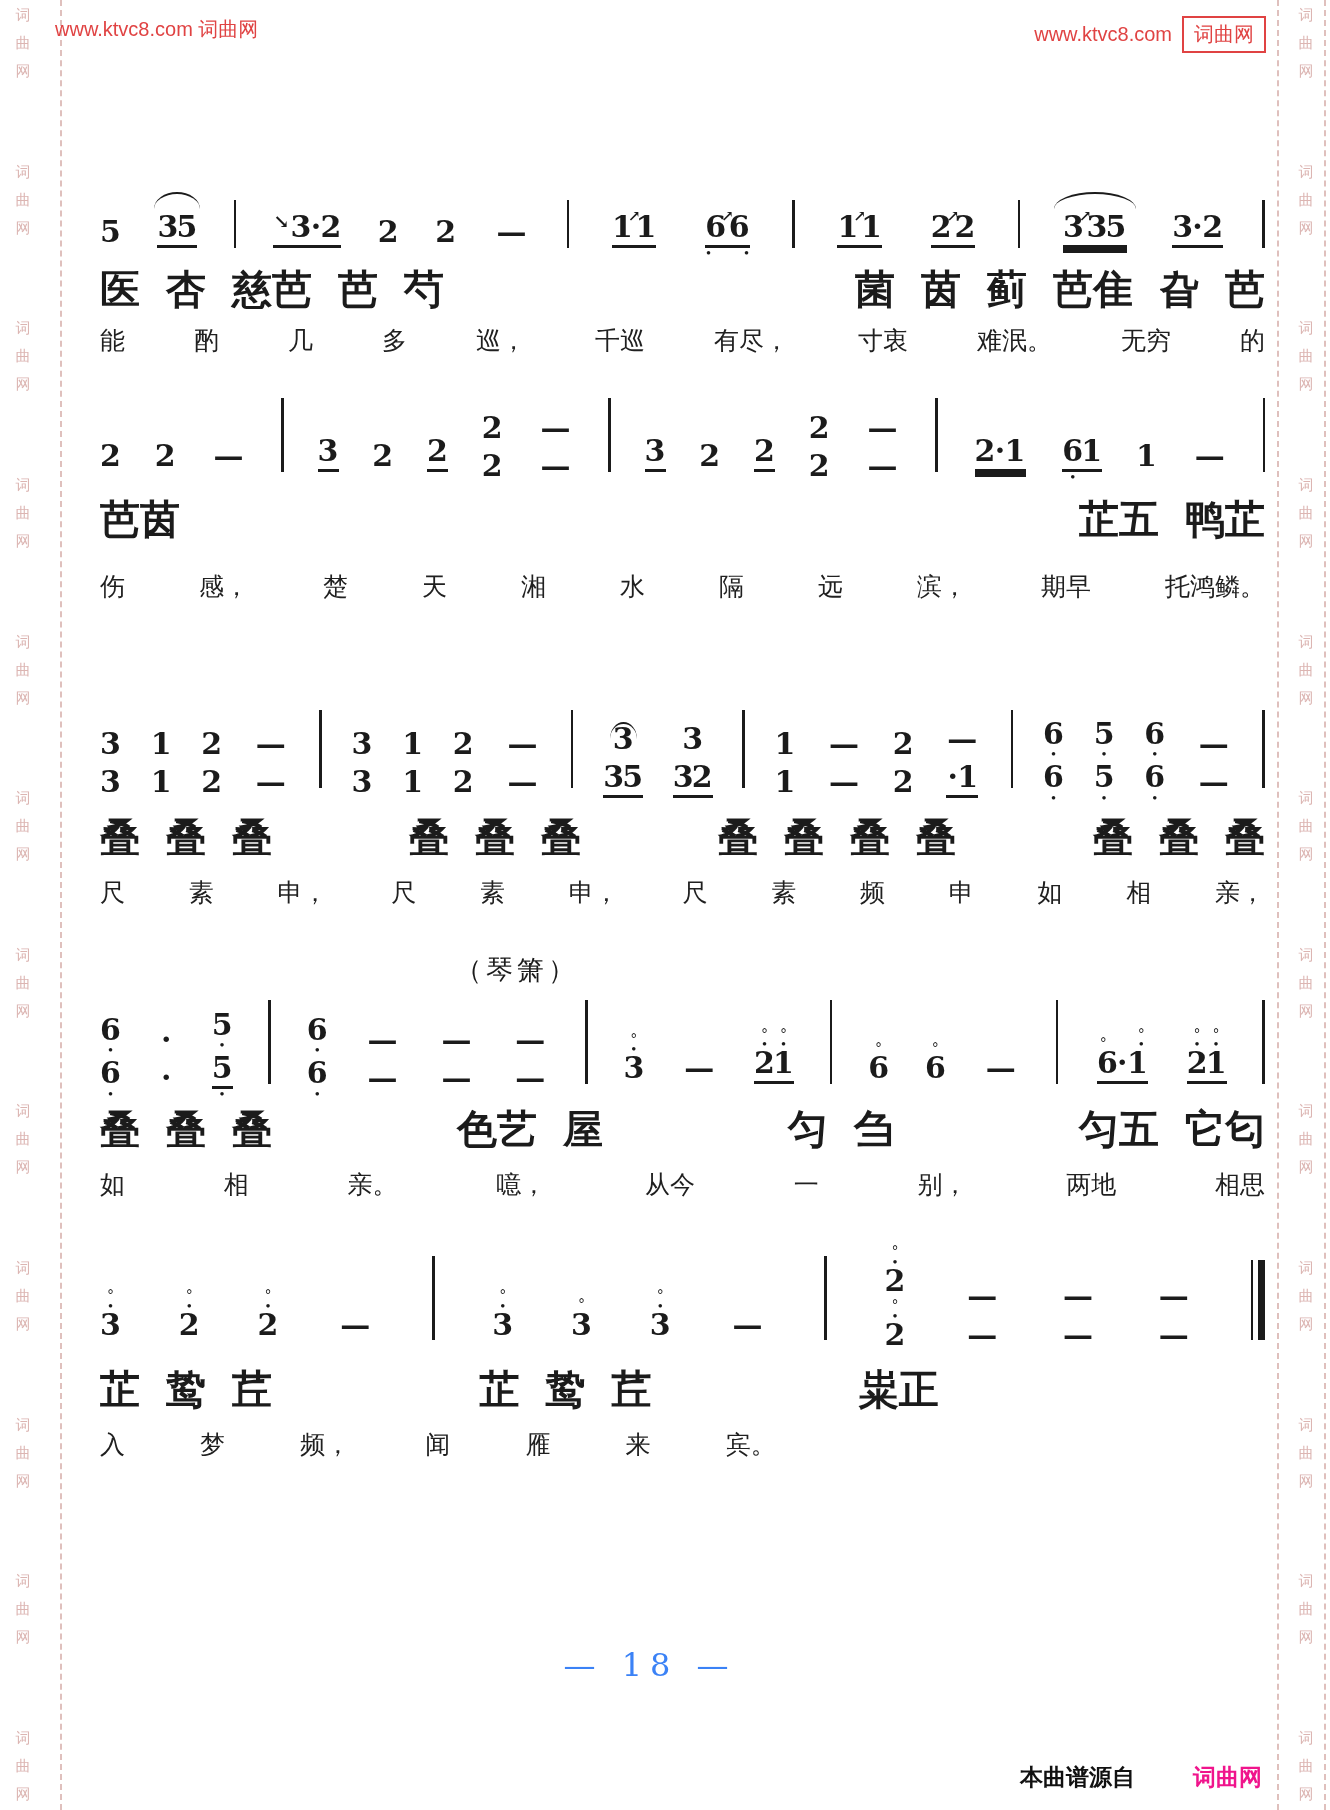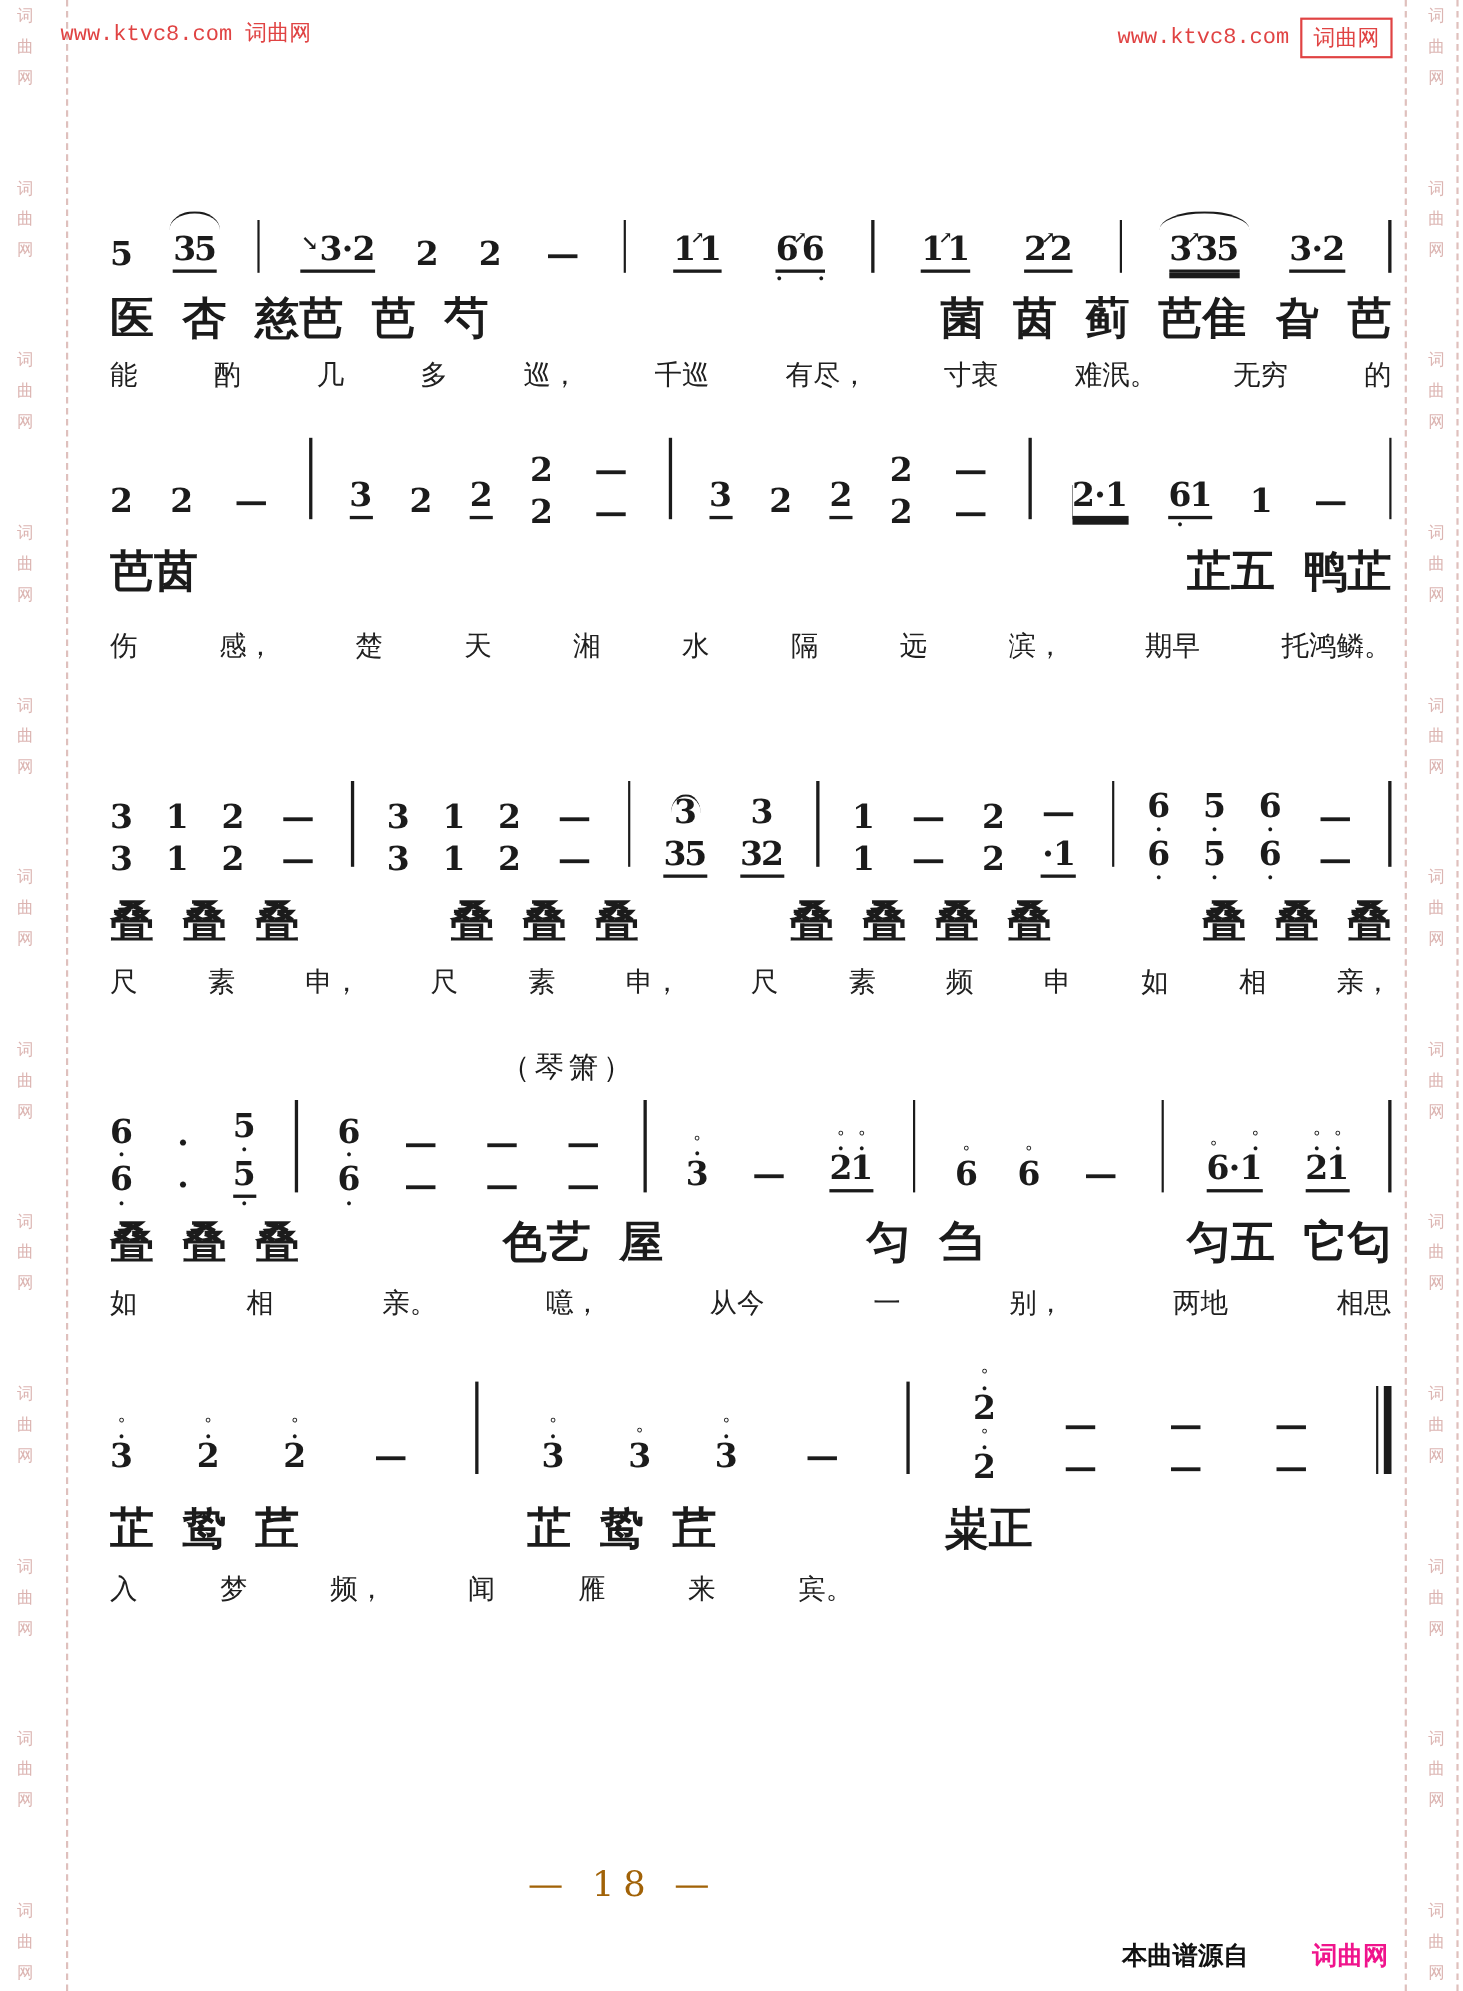--- a/index.html
+++ b/index.html
@@ -11,21 +11,21 @@
         font-family:"Liberation Serif",serif;}
   
   .vdash{position:absolute;top:0;bottom:0;border-left:2px dashed #dfc0bd;}
   .vd-l{left:60px}.vd-r1{left:1277px}.vd-r2{left:1324px}
   .side-col{position:absolute;top:0;bottom:0;width:30px;display:flex;flex-direction:column;
             justify-content:space-between;padding:8px 0;}
   .side-col.left{left:8px}.side-col.right{left:1291px}
   .side-group{display:flex;flex-direction:column;gap:13px;align-items:center;}
   .side-ch{font-size:15px;color:var(--side);line-height:1;}
   
-  .wm-top{position:absolute;top:16px;font-family:Liberation Mono, monospace;
+  .wm-top{position:absolute;top:16px;font-family:Liberation Sans, sans-serif;
           font-size:20px;color:var(--red);white-space:nowrap;}
   .wm-top.left{left:55px;}
   .wm-top.right{right:64px;display:flex;align-items:center;gap:10px;}
   .wm-brand-box{border:2px solid var(--red);padding:3px 10px;}
   
   .system{position:absolute;left:100px;width:1165px;}
   .sys1{top:190px}.sys2{top:398px}.sys3{top:710px}.sys4{top:1000px}.sys5{top:1246px}
   .notes-row{display:flex;justify-content:space-between;align-items:flex-end;}
   .nstack{position:relative;display:flex;flex-direction:column;align-items:center;}
   .nstack.arc::before{content:"";position:absolute;left:-3px;right:-3px;top:2px;height:15px;
@@ -65,22 +65,22 @@
   
   .lyrics-row{display:flex;justify-content:space-between;align-items:baseline;}
   .lyric{font-size:25px;color:#202020;white-space:nowrap;}
   .sys1 .lyrics-row{margin-top:12px}.sys2 .lyrics-row{margin-top:28px}
   .sys3 .lyrics-row{margin-top:16px}.sys4 .lyrics-row{margin-top:16px}
   .sys5 .lyrics-row{margin-top:16px;width:58%;}
   
   .ensemble{position:absolute;left:455px;top:952px;font-size:27px;color:var(--ink);
             letter-spacing:4px;}
   
-  .page-num{position:absolute;top:1694px;left:480px;width:340px;
-            font-family:"DejaVu Serif",serif;font-size:32px;letter-spacing:8px;color:#a16207;}
+  .page-num{position:absolute;top:1646px;left:480px;width:340px;text-align:center;
+            font-family:"DejaVu Serif",serif;font-size:32px;letter-spacing:8px;color:#3b82f6;}
   
   .source-line{position:absolute;top:1750px;right:68px;display:flex;gap:58px;align-items:baseline;margin-top:12px;}
   .source-prefix{font-family:"Liberation Sans",sans-serif;font-weight:700;font-size:23px;color:#111;}
   .source-brand{font-family:"Liberation Sans",sans-serif;font-weight:700;font-size:23px;color:var(--brand);}
 </style>
 </head>
 <body>
 
 <div class="page">
 

